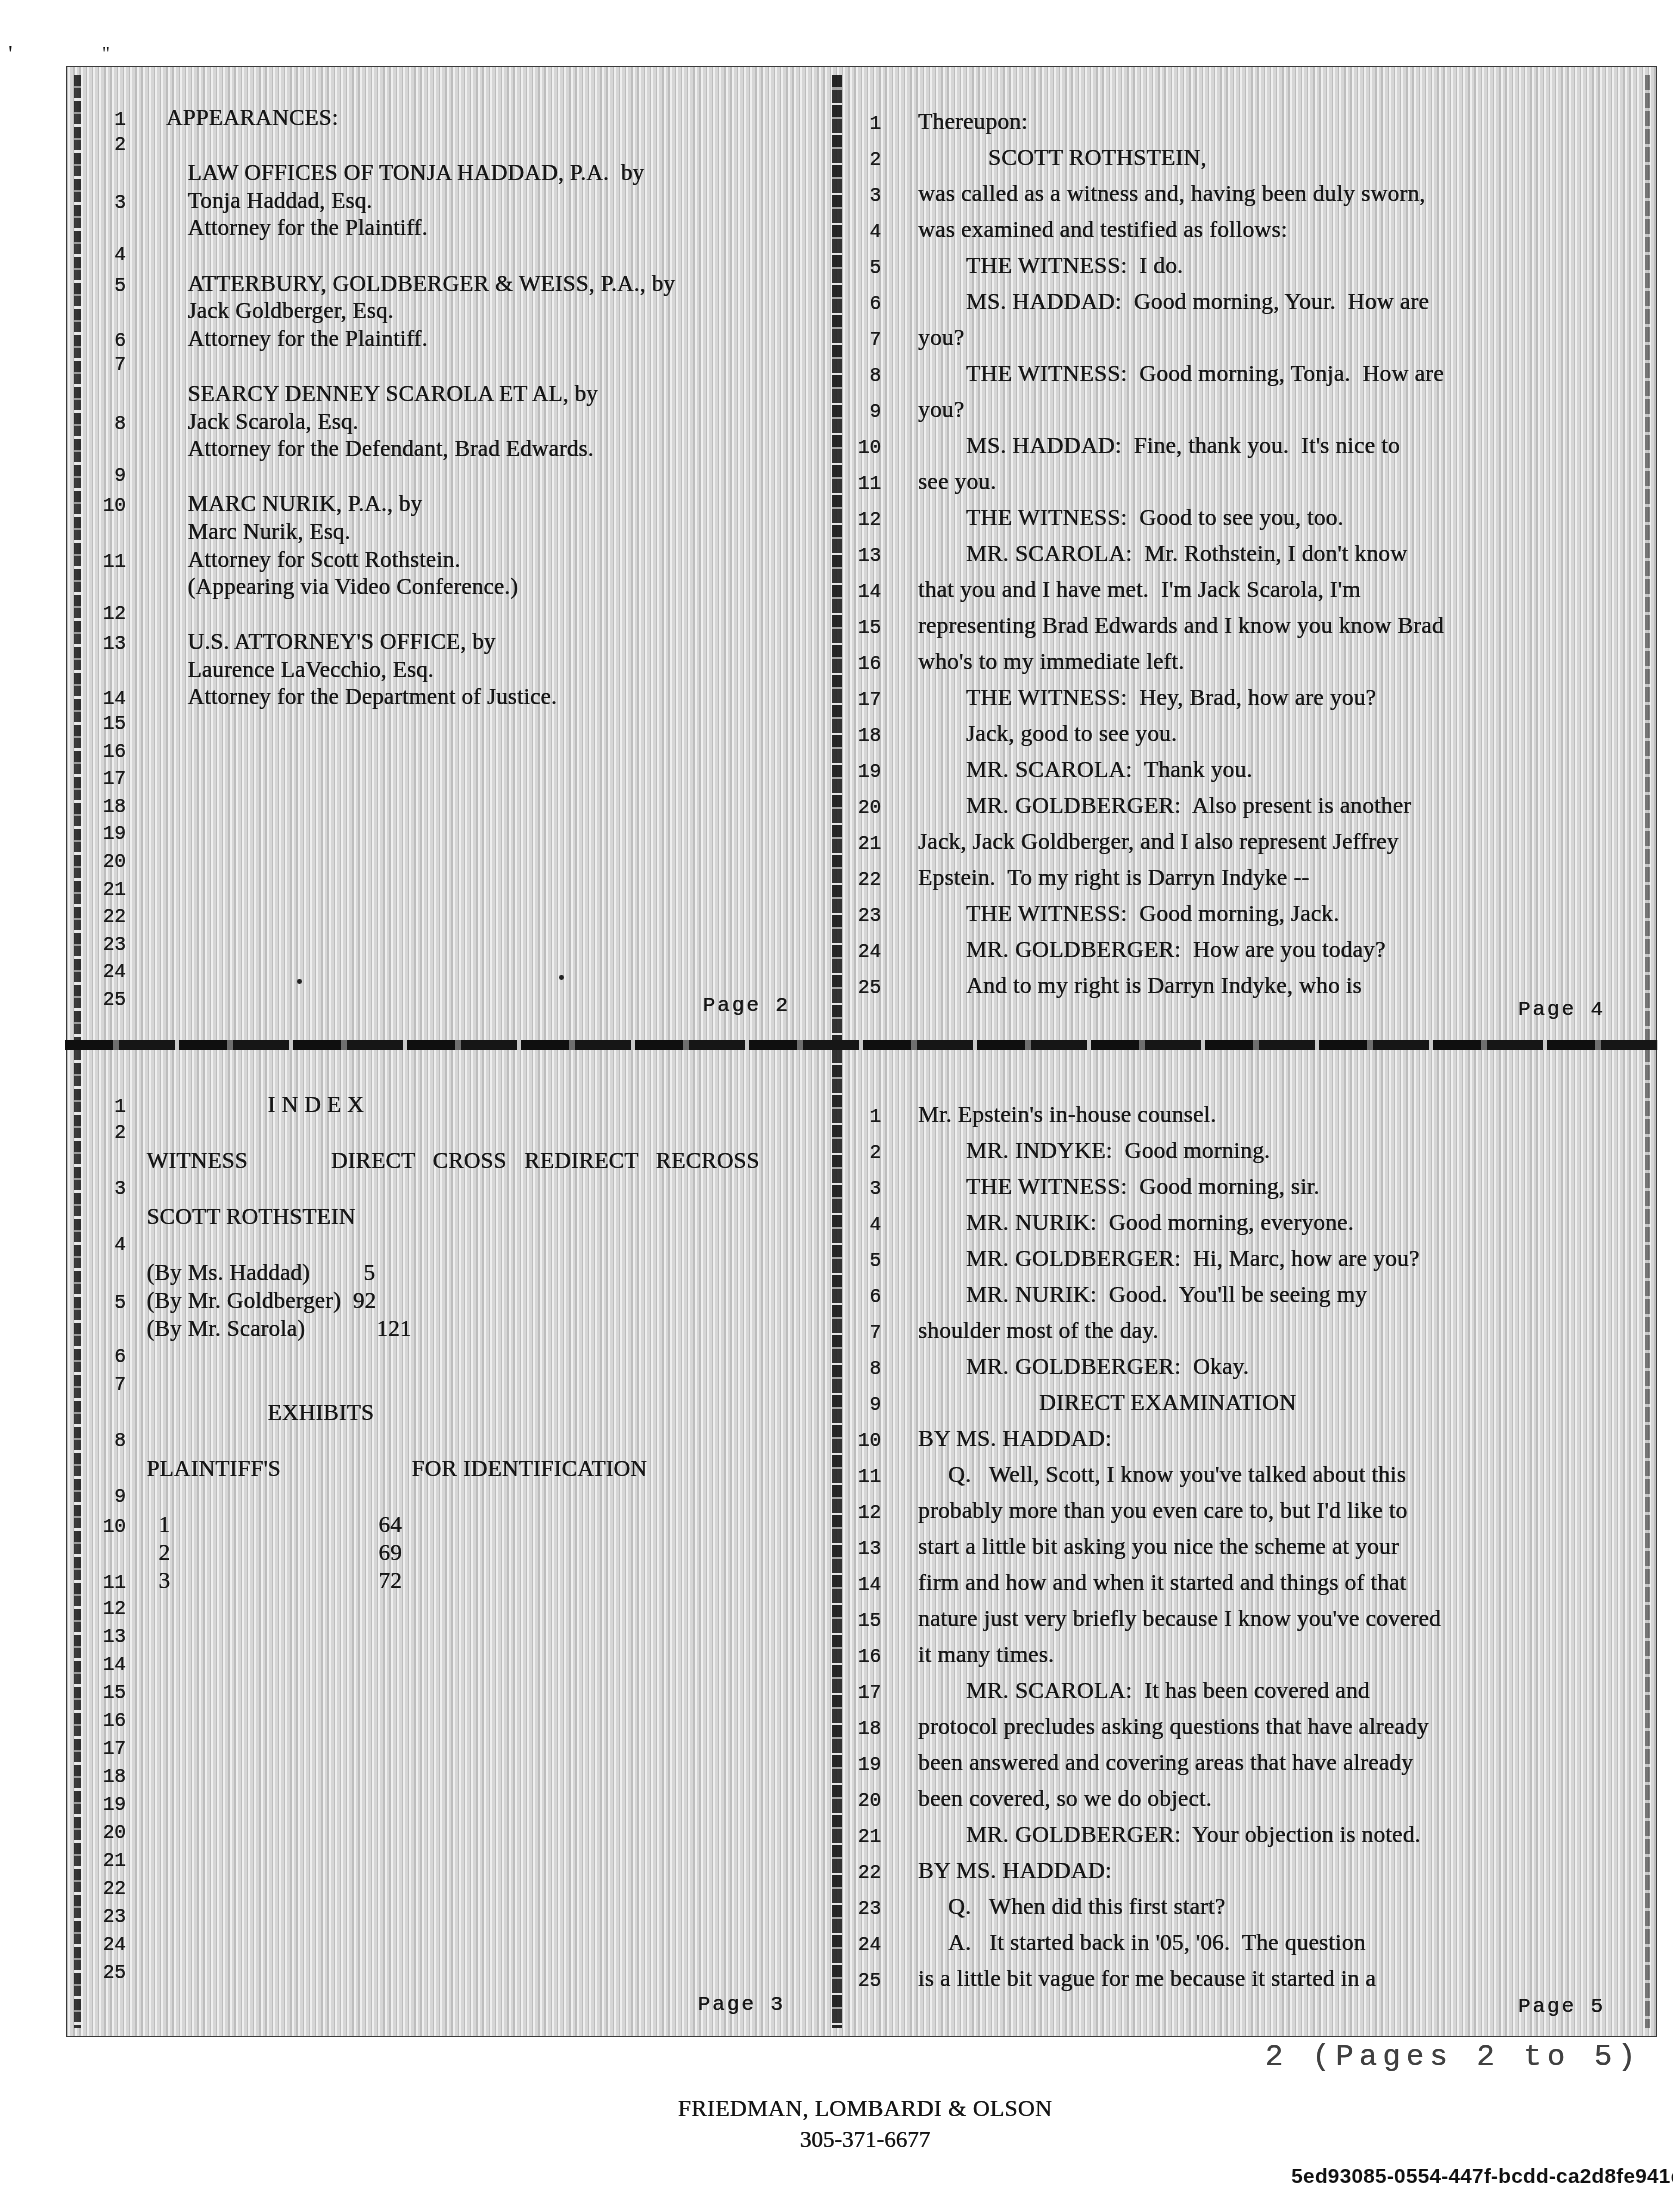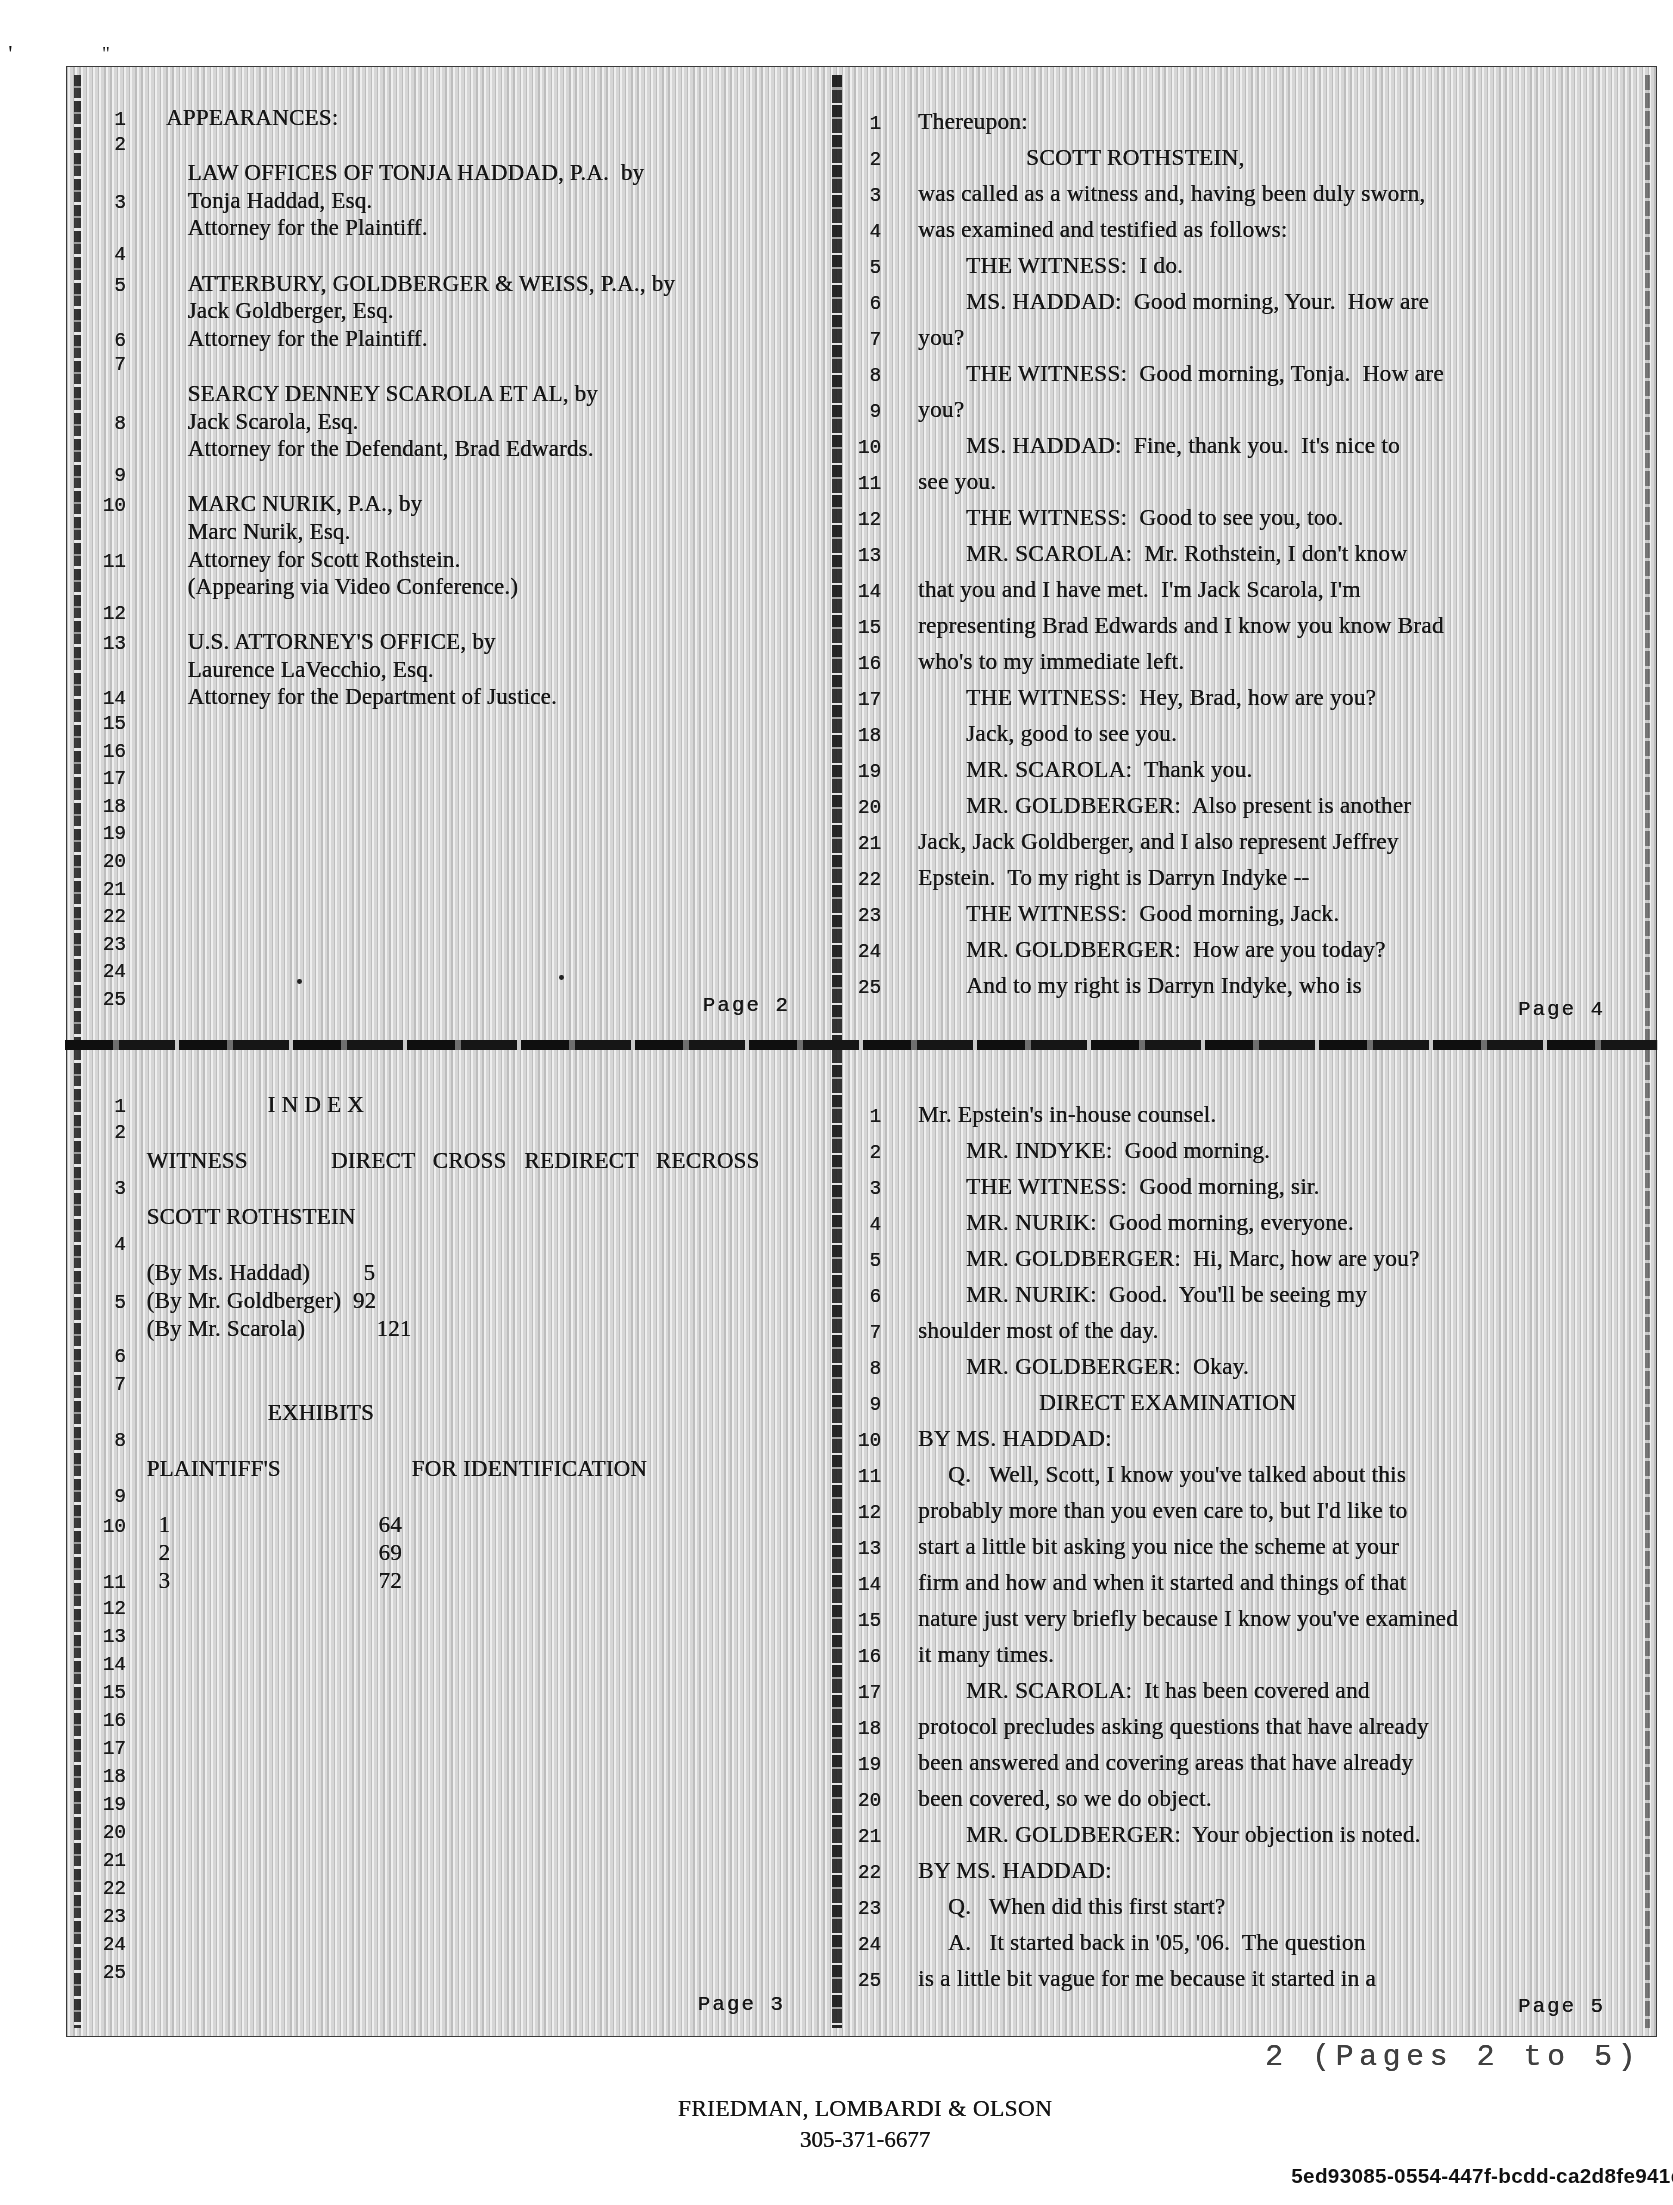--- a/index.html
+++ b/index.html
@@ -76,21 +76,21 @@
   .pz-tl .txt,.pz-bl .txt{margin-left:20.7px;}
   .pz-tr .txt,.pz-br .txt{margin-left:37px;font-size:23.4px;}
 
   
   .txt.m {padding-left:0;}
   .txt.t0{padding-left:19.3px;}
   .txt.t1{padding-left:41px;}
   .txt.s {padding-left:48px;}
   .txt.q {padding-left:30px;}
   .txt.h {padding-left:121px;}
-  .txt.c {padding-left:108px;}
+  .txt.c {padding-left:70px;}
 
   .page-label{
     position:absolute;right:36px;
     font-family:"Liberation Mono",monospace;
     font-size:20.7px;letter-spacing:2.1px;color:#161616;
     text-shadow:0.3px 0 0 currentColor;
   }
   .pz-tl .page-label{bottom:23.4px;margin-top:43px;}
   .pz-tr .page-label{bottom:19.3px;}
   .pz-bl .page-label{bottom:6.9px;right:41px;}
@@ -570,21 +570,21 @@
         <div class="row">
           <span class="num">13</span>
           <span class="txt m">start a little bit asking you nice the scheme at your</span>
         </div>
         <div class="row">
           <span class="num">14</span>
           <span class="txt m">firm and how and when it started and things of that</span>
         </div>
         <div class="row">
           <span class="num">15</span>
-          <span class="txt m">nature just very briefly because I know you've examined</span>
+          <span class="txt m">nature just very briefly because I know you've covered</span>
         </div>
         <div class="row">
           <span class="num">16</span>
           <span class="txt m">it many times.</span>
         </div>
         <div class="row">
           <span class="num">17</span>
           <span class="txt s">MR. SCAROLA:  It has been covered and</span>
         </div>
         <div class="row">

